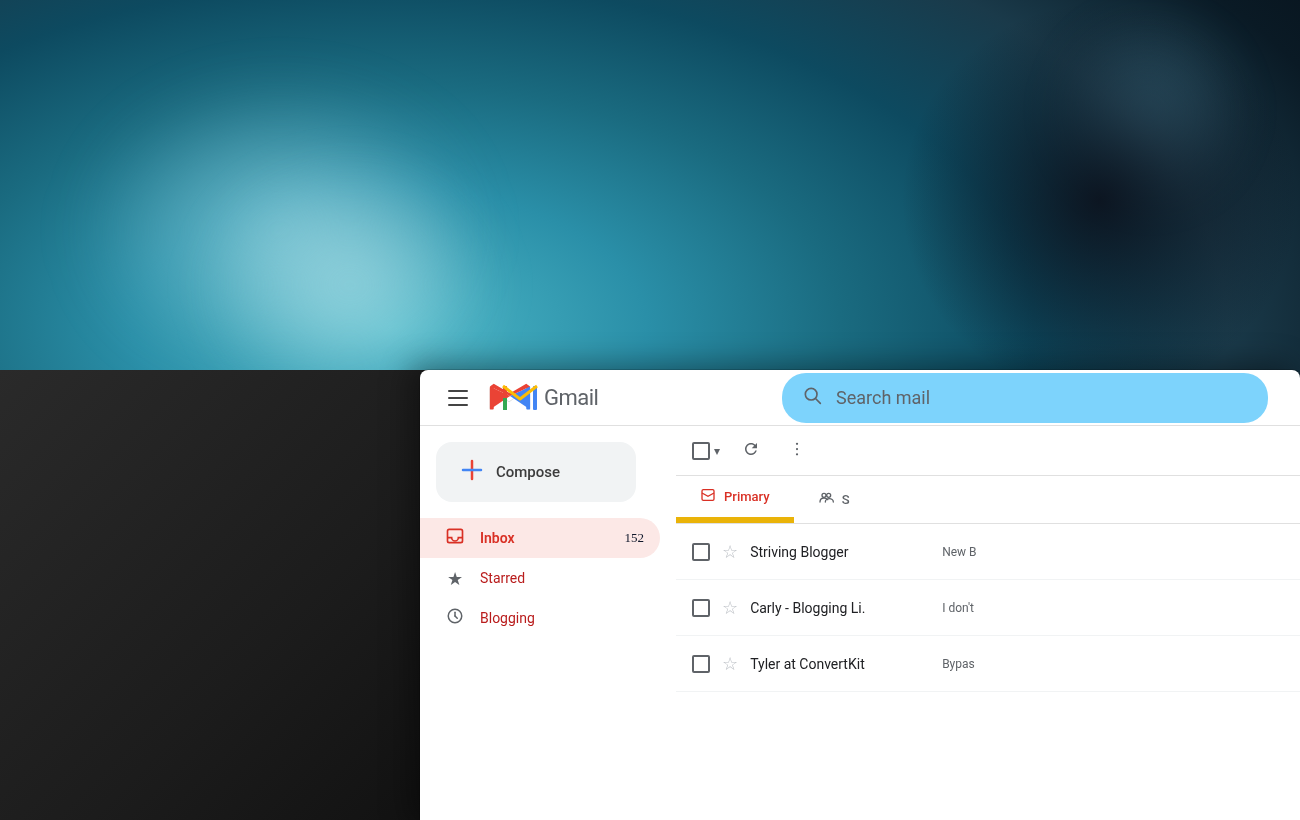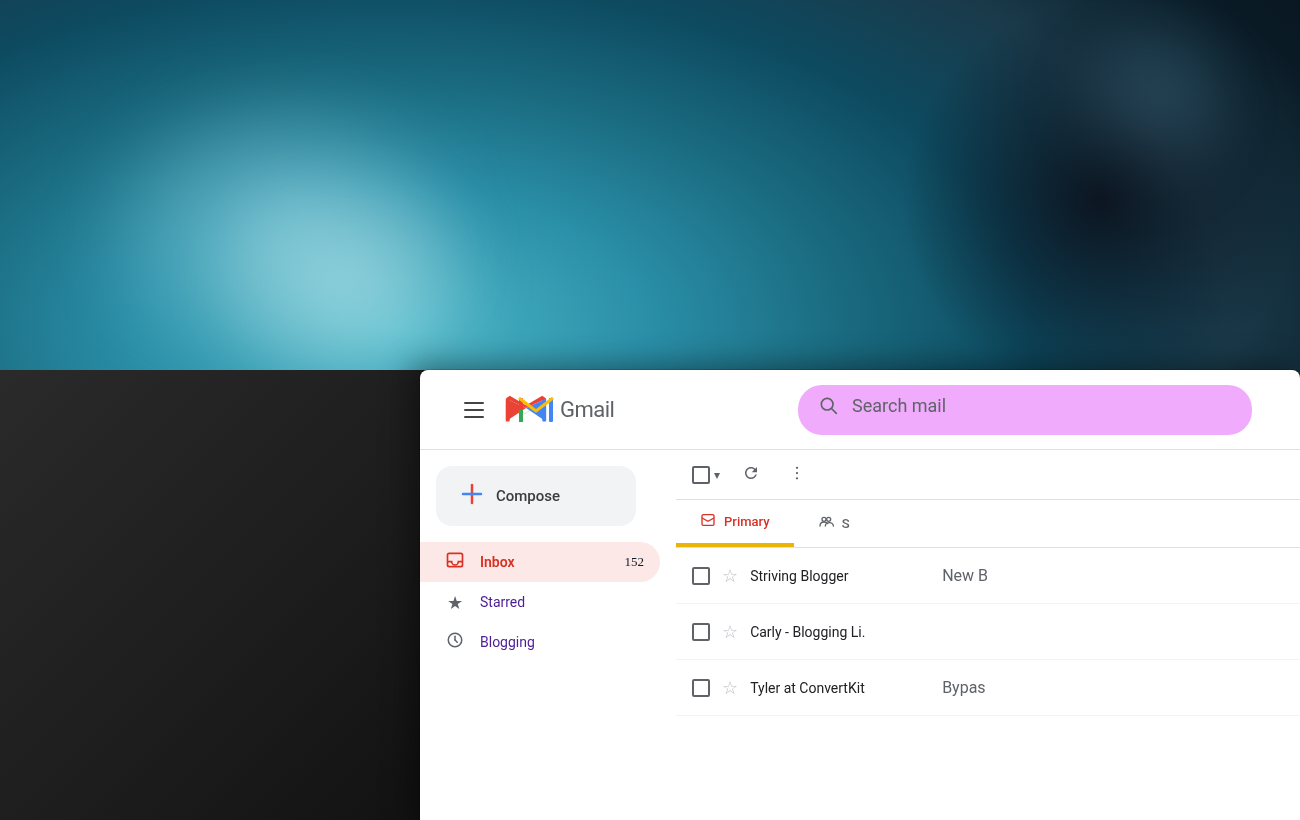--- a/index.html
+++ b/index.html
@@ -64,22 +64,22 @@
       border-radius: 8px 8px 0 0;
       z-index: 3;
       overflow: hidden;
       box-shadow: -10px -5px 30px rgba(0,0,0,0.4), 0 0 0 1px rgba(0,0,0,0.15);
     }
 
     
     .gmail-header {
       display: flex;
       align-items: center;
-      height: 80px;
-      padding: 0 28px;
+      height: 56px;
+      padding: 0 12px;
       border-bottom: 1px solid #e0e0e0;
       gap: 0;
     }
 
     .header-left {
       display: flex;
       align-items: center;
       gap: 12px;
       width: 330px;
       flex-shrink: 0;
@@ -118,21 +118,22 @@
       font-size: 22px;
       color: #5f6368;
       font-weight: 400;
       letter-spacing: -0.5px;
     }
 
     
     .search-bar {
       flex: 1;
       display: flex;
-      background: #f0abfc;
+      align-items: center;
+      background: #7dd3fc;
       border-radius: 24px;
       padding: 10px 20px;
       gap: 14px;
       height: 50px;
       margin: 0 20px;
     }
 
     .search-icon-svg {
       color: #5f6368;
       font-size: 20px;
@@ -209,21 +210,21 @@
       width: 22px;
       text-align: center;
     }
 
     .sidebar-item.active .item-icon {
       color: #d93025;
     }
 
     .sidebar-item .item-label {
       font-size: 14px;
-      color: #4c1d95;
+      color: #b91c1c;
       font-weight: 400;
       flex: 1;
     }
 
     .sidebar-item.active .item-label {
       font-weight: 600;
       color: #d93025;
     }
 
     .sidebar-item .item-count {
@@ -294,21 +295,21 @@
       height: 100%;
       cursor: pointer;
       position: relative;
       color: #5f6368;
       font-size: 13px;
       font-weight: 500;
     }
 
     .tab.active {
       color: #d93025;
-      border-bottom: 4px solid #eab308;
+      border-bottom: 6px solid #eab308;
       justify-content: center;
     }
 
     .tab-icon {
       font-size: 16px;
     }
 
     .tab.active .tab-icon {
       color: #d93025;
     }
@@ -348,21 +349,21 @@
       font-weight: 400;
       color: #202124;
       width: 180px;
       flex-shrink: 0;
       white-space: nowrap;
       overflow: hidden;
       text-overflow: ellipsis;
     }
 
     .row-preview {
-      font-size: 16px;
+      font-size: 12px;
       color: #5f6368;
       flex: 1;
       white-space: nowrap;
       overflow: hidden;
       text-overflow: ellipsis;
     }
 
     
     .left-dark-panel {
       position: absolute;
@@ -538,20 +539,21 @@
           <div class="row-checkbox"></div>
           <span class="row-star">☆</span>
           <span class="row-sender">Striving Blogger</span>
           <span class="row-preview">New B</span>
         </div>
 
         <div class="email-row">
           <div class="row-checkbox"></div>
           <span class="row-star">☆</span>
           <span class="row-sender">Carly - Blogging Li.</span>
+          <span class="row-preview">I don't</span>
         </div>
 
         <div class="email-row">
           <div class="row-checkbox"></div>
           <span class="row-star">☆</span>
           <span class="row-sender">Tyler at ConvertKit</span>
           <span class="row-preview">Bypas</span>
         </div>
 
       </div>

